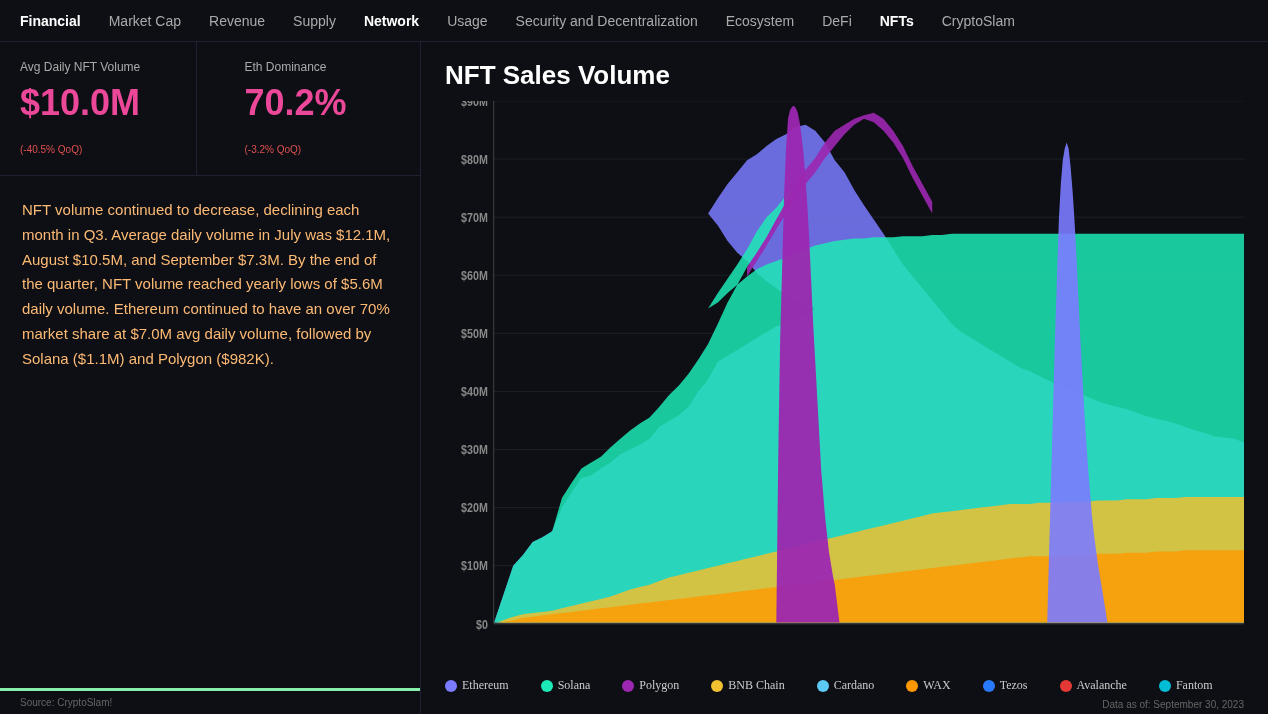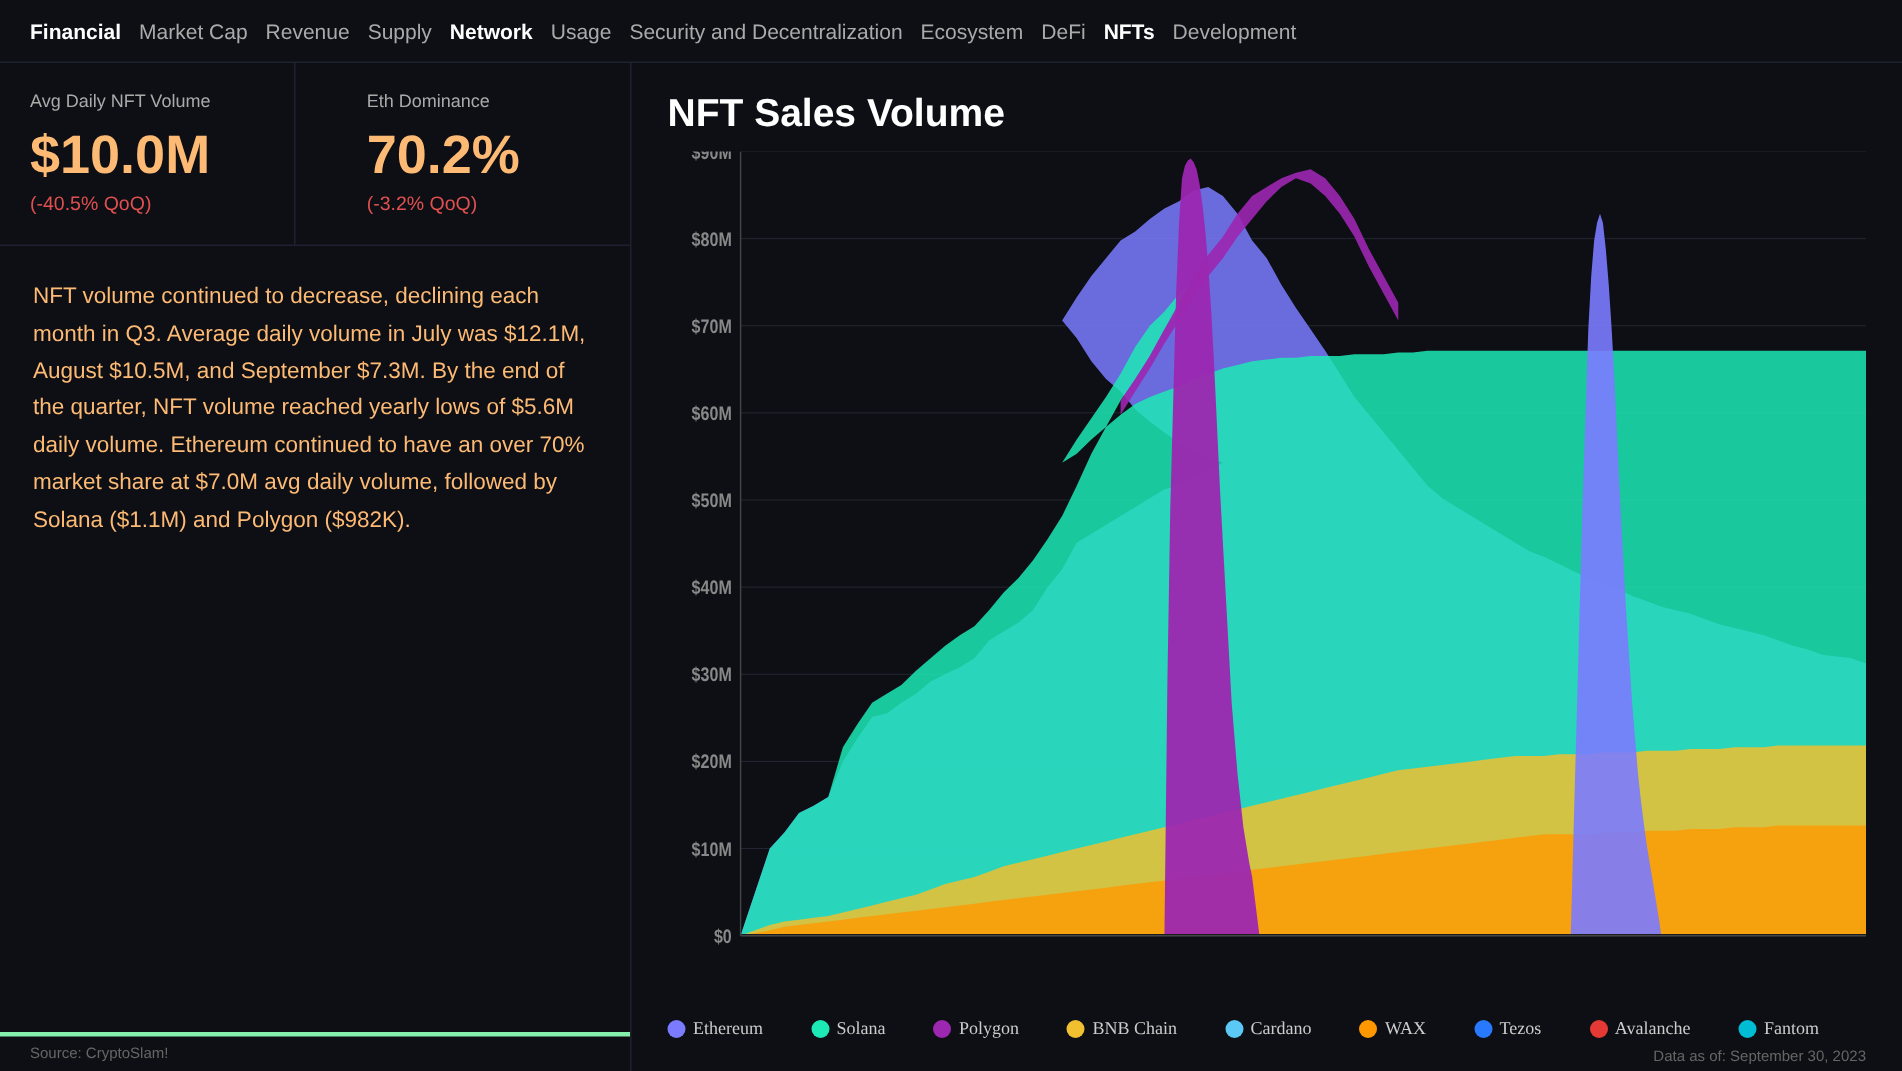--- a/index.html
+++ b/index.html
@@ -14,21 +14,21 @@
     }
 
     
     .top-nav {
       display: flex;
       align-items: center;
       height: 42px;
       background: #0d0f14;
       padding: 0 20px;
       border-bottom: 1px solid #1e2230;
-      gap: 12px;
+      gap: 28px;
     }
     .nav-item {
       font-size: 14px;
       color: #aaa;
       cursor: pointer;
       white-space: nowrap;
     }
     .nav-item.active {
       color: #fff;
       font-weight: bold;
@@ -67,25 +67,25 @@
     }
     .metric-card:last-child { border-right: none; padding-left: 48px; }
     .metric-label {
       font-size: 12px;
       color: #aaa;
       margin-bottom: 8px;
     }
     .metric-value {
       font-size: 36px;
       font-weight: bold;
-      color: #fdba74;
-      margin-bottom: 4px;
+      color: #ec4899;
+      margin-bottom: 20px;
     }
     .metric-change {
-      font-size: 13px;
+      font-size: 10px;
       color: #e05050;
     }
 
     
     .description-panel {
       padding: 22px 22px 18px 22px;
       font-size: 15px;
       color: #fdba74;
       line-height: 1.65;
       flex: 1;
@@ -153,21 +153,21 @@
   <span class="nav-item bold-highlight">Financial</span>
   <span class="nav-item">Market Cap</span>
   <span class="nav-item">Revenue</span>
   <span class="nav-item">Supply</span>
   <span class="nav-item active">Network</span>
   <span class="nav-item">Usage</span>
   <span class="nav-item">Security and Decentralization</span>
   <span class="nav-item">Ecosystem</span>
   <span class="nav-item">DeFi</span>
   <span class="nav-item bold-highlight">NFTs</span>
-  <span class="nav-item">Development</span>
+  <span class="nav-item">CryptoSlam</span>
 </nav>
 
 <div class="main-layout">
 
   <div class="left-panel">
     <div class="metric-cards">
       <div class="metric-card">
         <div class="metric-label">Avg Daily NFT Volume</div>
         <div class="metric-value">$10.0M</div>
         <div class="metric-change">(-40.5% QoQ)</div>

